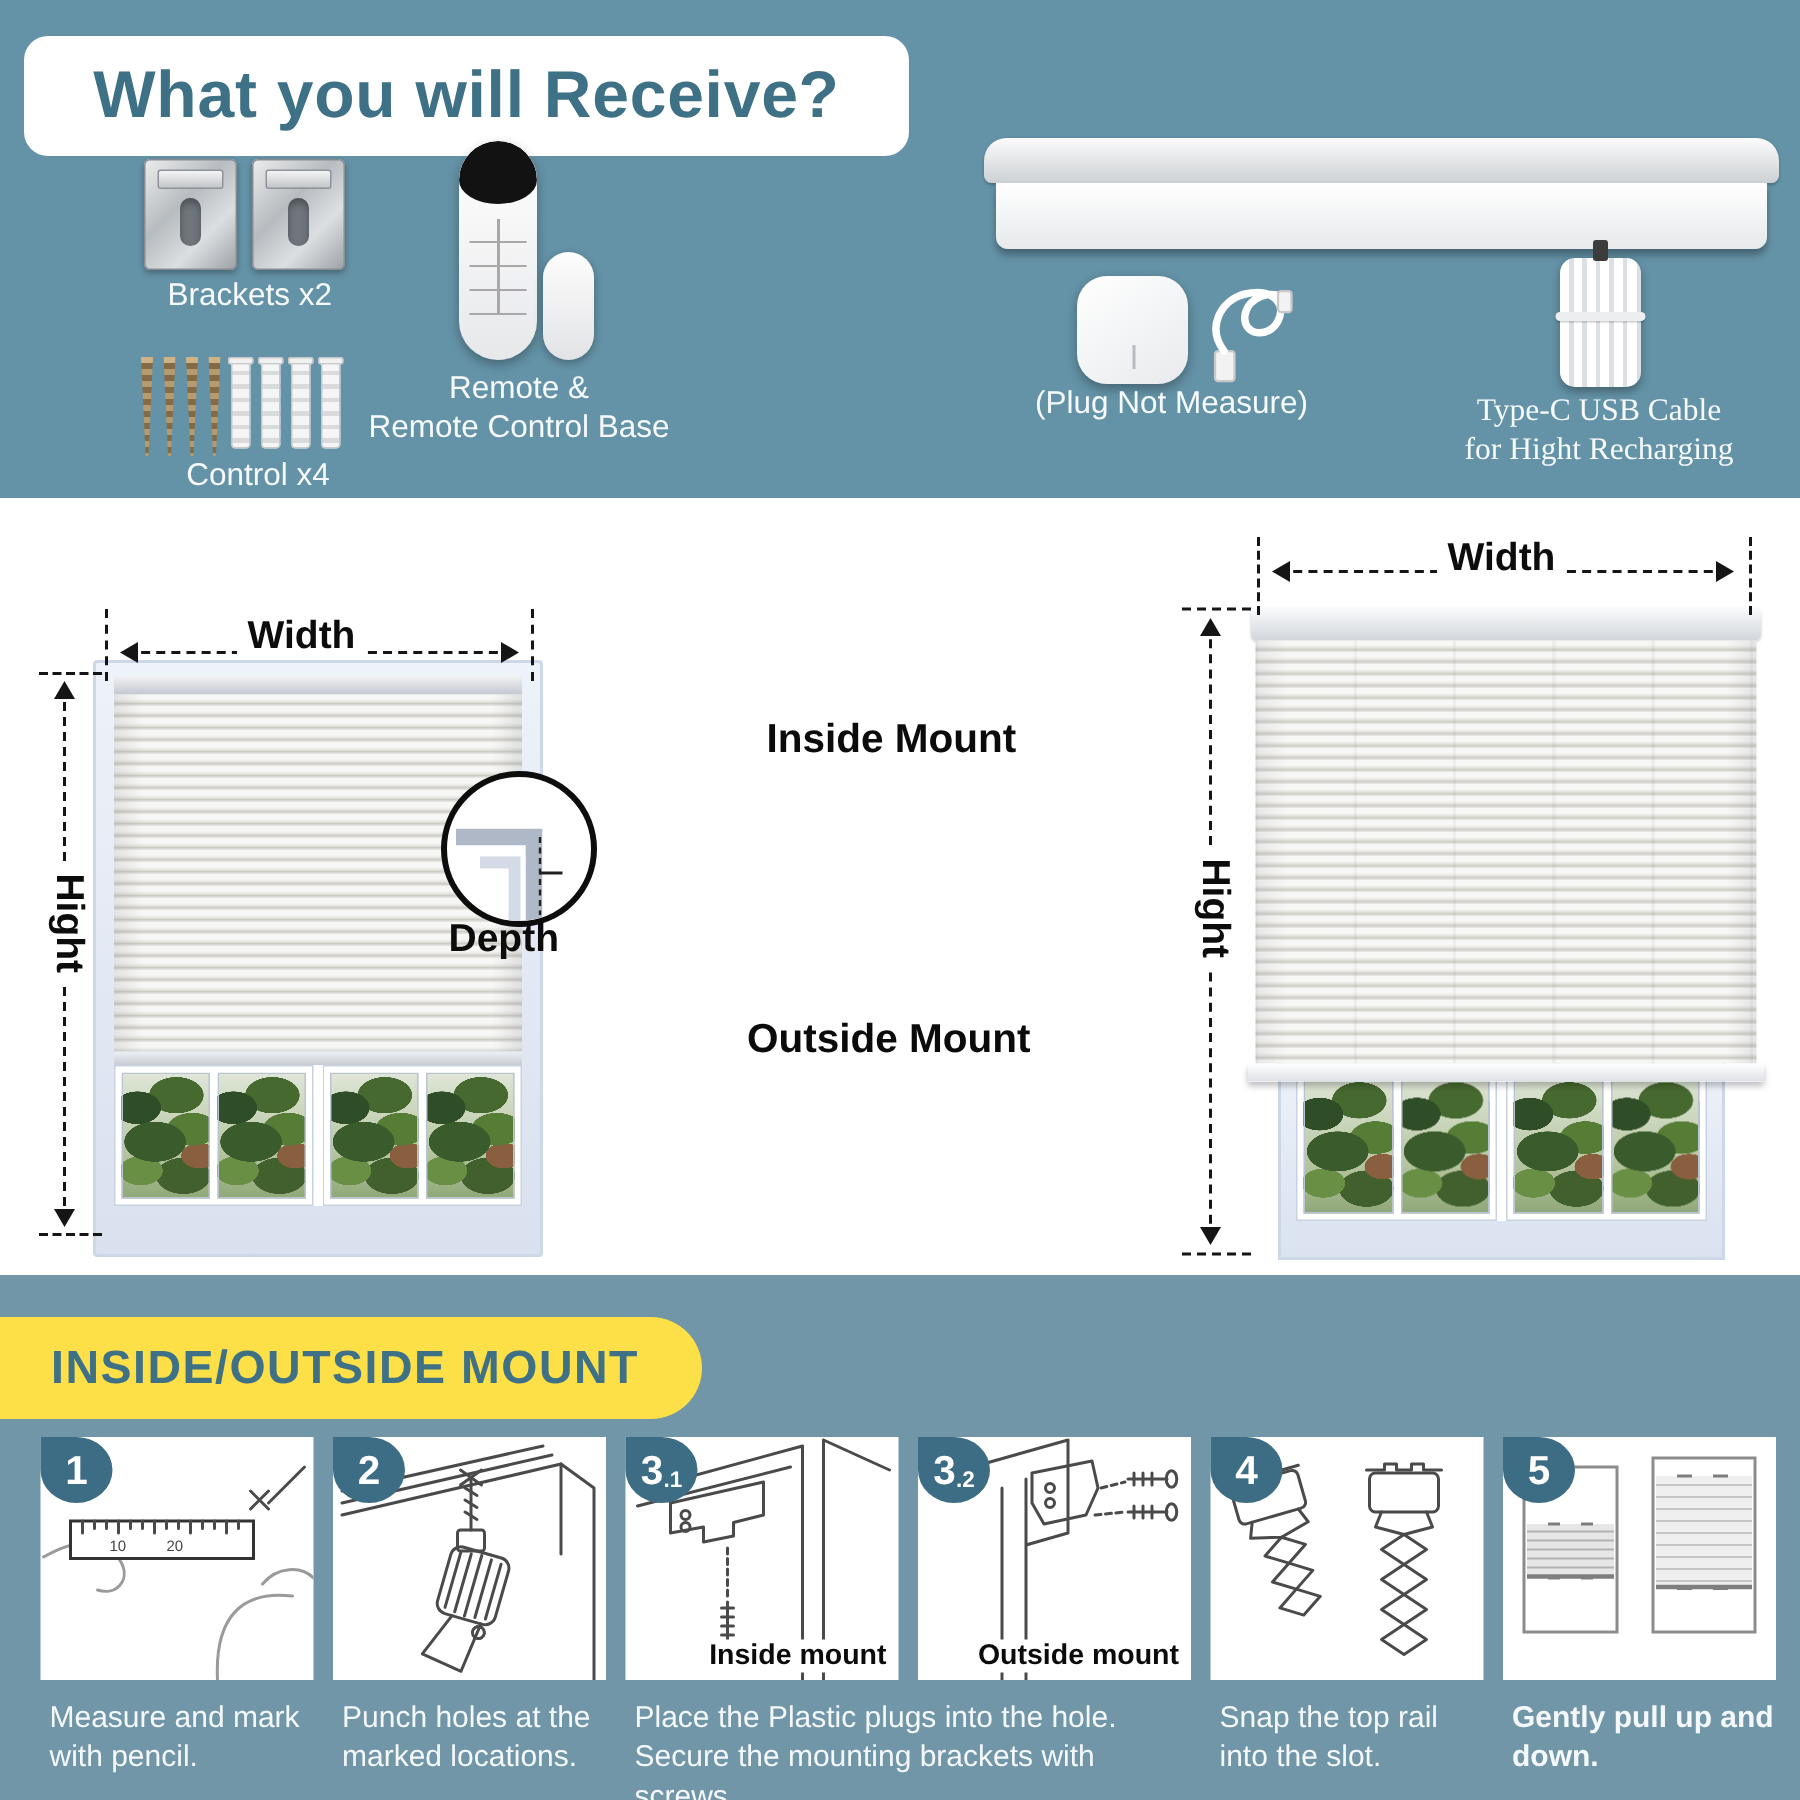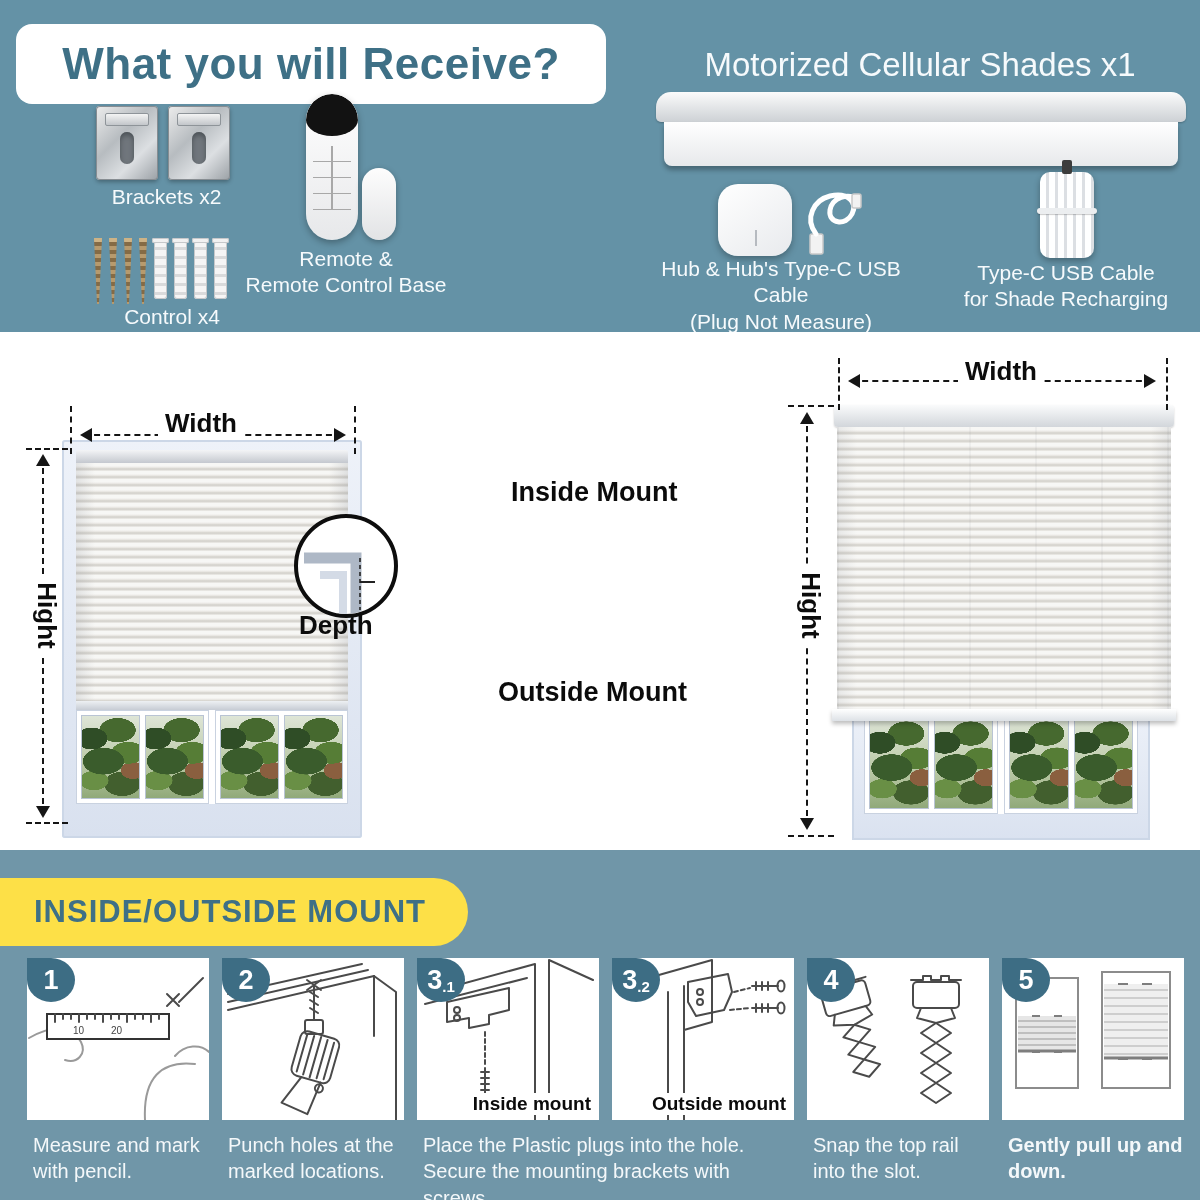--- a/index.html
+++ b/index.html
@@ -168,41 +168,39 @@
     <div class="remote">
       <div class="remote-top"></div>
       <div class="remote-btns"></div>
     </div>
     <div class="remote-base"></div>
     <div class="wlbl" style="left:241px;top:246px;width:210px;text-align:center;">
       <div>Remote &amp;</div>
       <div>Remote Control Base</div>
     </div>
 
-    <div class="wlbl" style="left:640px;top:44px;width:560px;font-size:33px;">Motorized Cellular Shades x1</div>
     <div class="headrail">
       <div class="hr-top"></div>
       <div class="hr-bot"></div>
     </div>
 
     <div class="hub"></div>
     <svg class="usb-svg" width="64" height="74" viewBox="0 0 64 74">
       <rect x="10" y="50" width="13" height="20" rx="2" fill="#f2f2f2" stroke="#c9c9c9" stroke-width="1.5"></rect>
       <path d="M16 50 C4 34 14 16 30 12 C48 8 58 18 52 30 C46 42 28 40 30 26 C32 14 48 8 58 16" stroke="#ffffff" stroke-width="5" fill="none" stroke-linecap="round"></path>
       <rect x="52" y="10" width="9" height="14" rx="2" fill="#f2f2f2" stroke="#c9c9c9" stroke-width="1.5"></rect>
     </svg>
     <div class="wlbl" style="left:636px;top:256px;width:290px;">
-      <div>Hub &amp; Hub's Type-C USB Cable</div>
       <div>(Plug Not Measure)</div>
     </div>
 
     <div class="coil"></div>
-    <div class="wlbl" style="left:960px;top:260px;width:212px;">
+    <div class="wlbl" style="left:960px;top:260px;width:212px;font-family:Liberation Serif, serif;">
       <div>Type-C USB Cable</div>
-      <div>for Shade Recharging</div>
+      <div>for Hight Recharging</div>
     </div>
   </section>
 
   <section class="measure">
 
     <div class="winL">
       <div class="shadeL">
         <div class="rail-top"></div>
         <div class="pleats"></div>
         <div class="rail-bot"></div>

